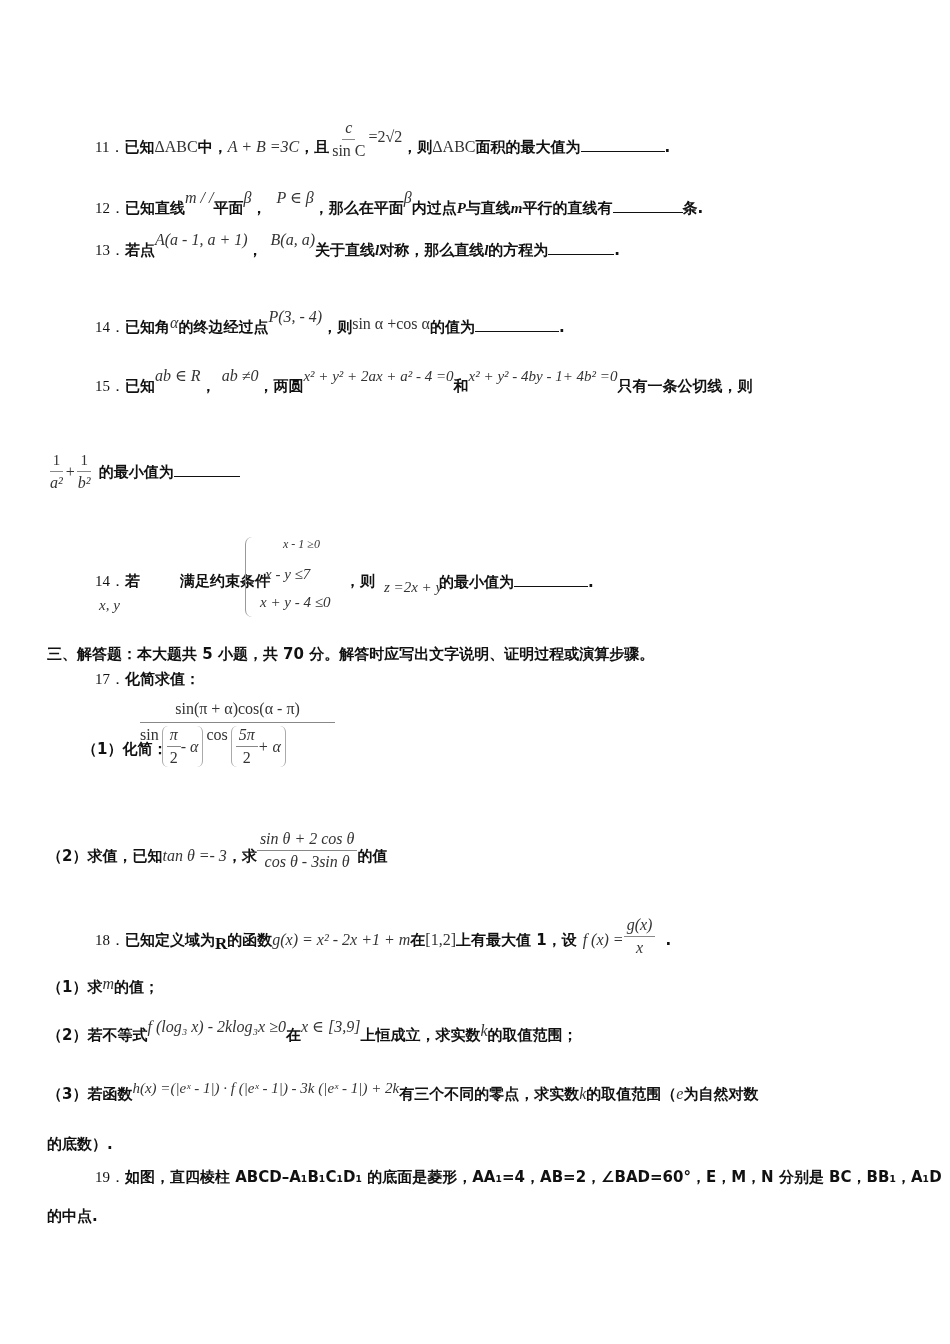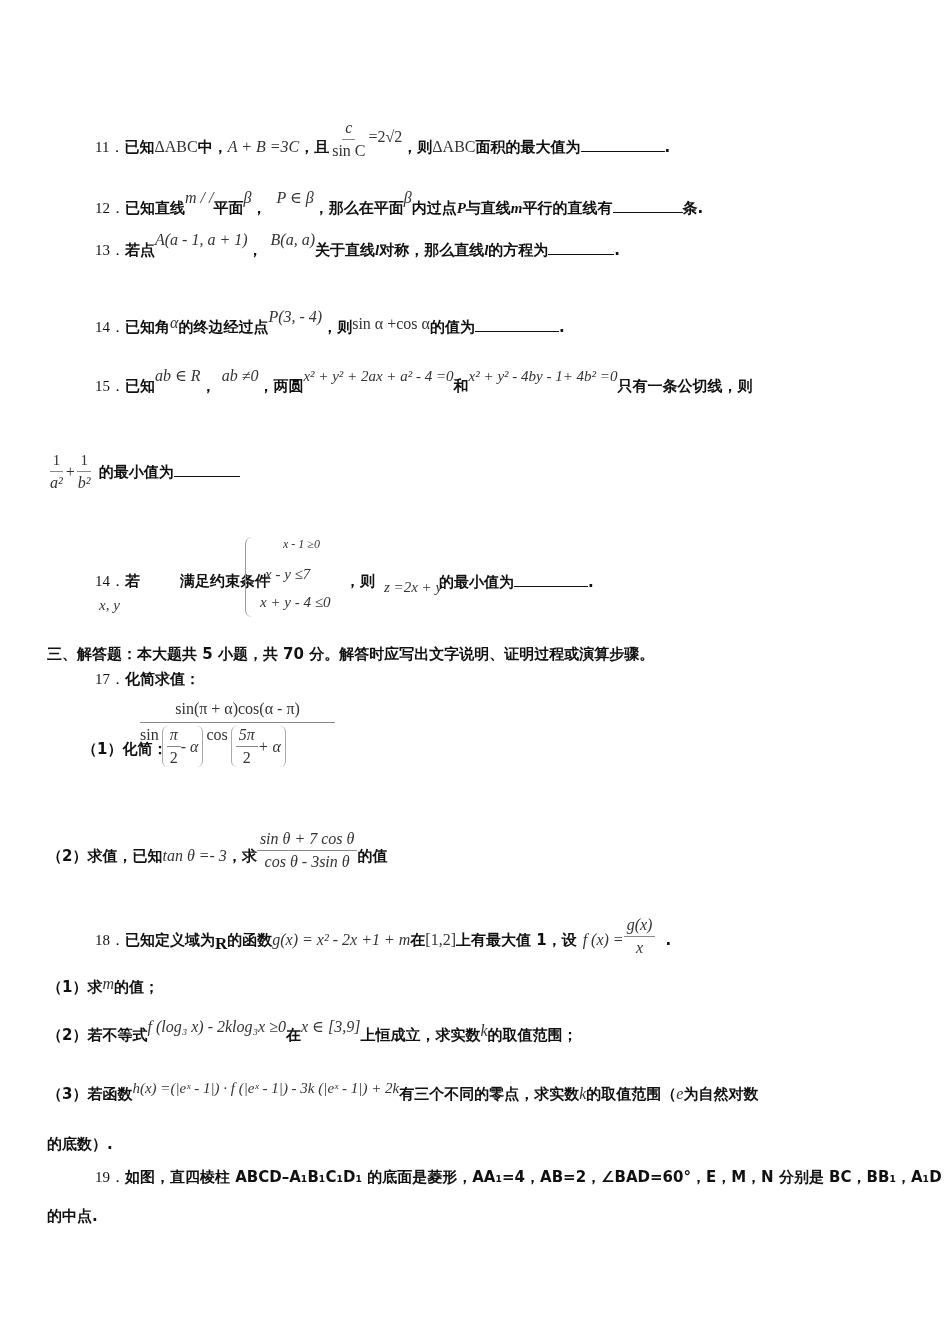--- a/index.html
+++ b/index.html
@@ -93,21 +93,21 @@
           <span class="n m">5π</span>
           <span class="d mr">2</span>
         </span>
         <span class="m">+ α</span>
     </span>
   </div>
 </div>
 
 <div class="line" style="top:836px;">
   <span>（2）求值，已知</span><span class="m">tan θ =- 3</span><span>，求</span><span class="frac" style="position:relative;top:-6px;">
-      <span class="n m">sin θ + 7 cos θ</span>
+      <span class="n m">sin θ + 2 cos θ</span>
       <span class="d m">cos θ - 3sin θ</span>
     </span><span>的值</span>
 </div>
 
 <div class="line" style="top:920px;">
   <span class="num">18．</span><span>已知定义域为</span><span style="font-family:'Liberation Serif',serif;font-size:17px;position:relative;top:4px;">R</span><span>的函数</span><span class="m">g(x) = x² - 2x +1 + m</span><span>在</span><span class="mr">[1,2]</span><span>上有最大值 1，设</span><span class="m" style="margin-left:6px;">f (x) =</span><span class="frac" style="position:relative;top:-4px;justify-content:space-between;">
       <span class="n m">g(x)</span>
       <span class="d m">x</span>
     </span><span style="margin-left:10px;">.</span>
 </div>

